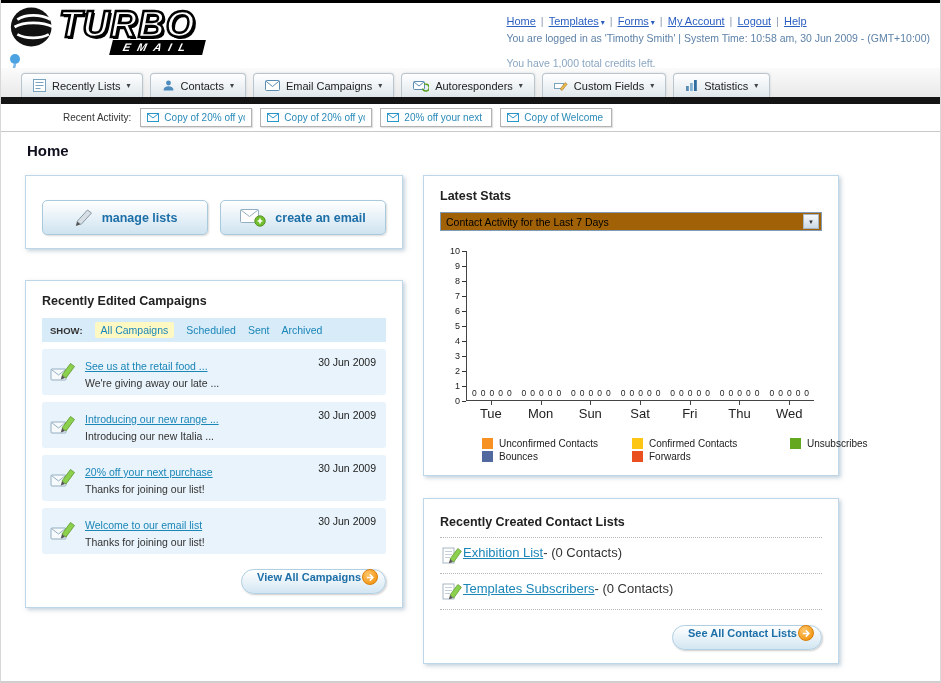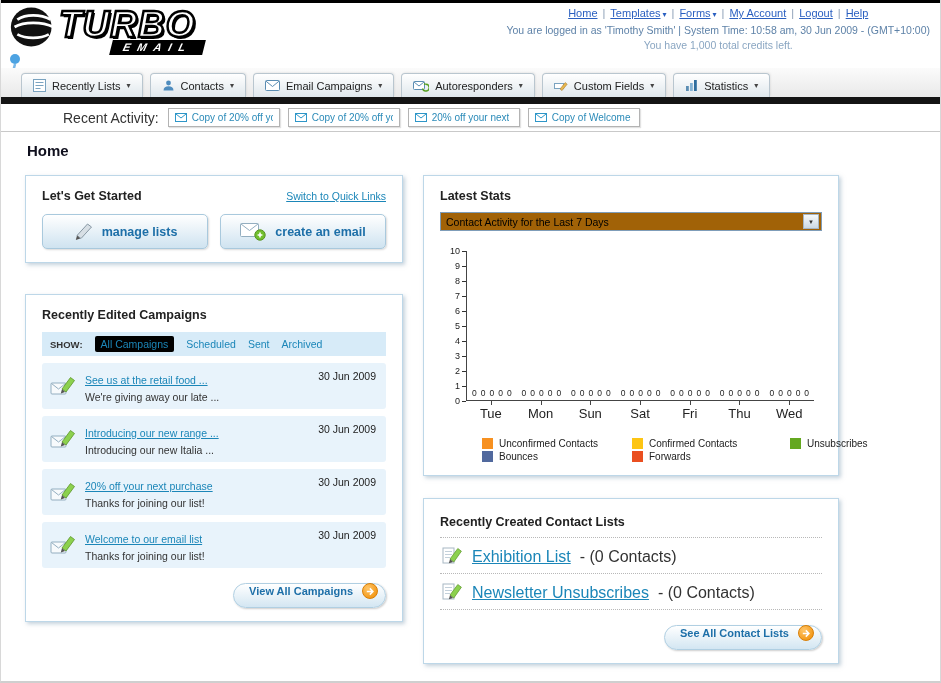--- a/index.html
+++ b/index.html
@@ -20,27 +20,27 @@
     font-size:37px; font-weight:bold; font-style:italic; letter-spacing:1px; line-height:40px;
     color:#fff; -webkit-text-stroke:2.5px #000; text-shadow:2px 2px 0 #000;
   }
   .logo-secondary-bar {
     background:#000; color:#fff; font-style:italic; font-weight:bold; letter-spacing:7px;
     font-size:11px; padding:1px 12px 2px 12px; transform:skewX(-14deg);
     width:fit-content; margin-left:52px; margin-top:-5px;
   }
   .logo-tail { position:absolute; left:0; top:48px; }
 
-  .header-right { position:absolute; top:4px; right:10px; text-align:center; }
+  .header-right { position:absolute; top:12px; right:10px; text-align:left; }
   .top-links { font-size:11px; color:#2a5fc0; }
   .top-links a { color:#2a5fc0; text-decoration:underline; }
   .top-links .tiny-caret { font-size:8px; color:#2a5fc0; margin-left:2px; }
   .top-links .sep { color:#8b9db5; margin:0 5px; text-decoration:none; }
   .login-info { font-size:10.5px; color:#5e82a8; margin-top:5px; }
-  .credits-info { font-size:10.5px; color:#8aa6c2; margin-top:3px; }
+  .credits-info { font-size:10.5px; color:#8aa6c2; margin-top:13px; }
 
   
   .main-nav {
     position:absolute; top:68px; left:0; width:100%; height:29px;
     background:linear-gradient(#fbfbfb,#e9e9e9);
     display:flex; align-items:flex-end; gap:7px; padding:0 0 0 20px;
   }
   .nav-tab {
     height:24px; display:flex; align-items:center; gap:6px; padding:0 11px;
     background:linear-gradient(#ffffff,#dfe7ec); border:1px solid #b9c6cf; border-bottom:none;
@@ -51,21 +51,21 @@
   .icon { display:inline-flex; align-items:center; }
 
   .black-strip { position:absolute; top:97px; left:0; width:100%; height:7px; background:#141414; }
 
   
   .activity-bar {
     position:absolute; top:104px; left:0; width:100%; height:28px;
     background:#fff; border-bottom:1px solid #c9c9c9;
     display:flex; align-items:center; gap:9px; padding-left:22px;
   }
-  .activity-label { font-size:14px; color:#333;padding-left:40px; }
+  .activity-label { font-size:10px; color:#333;padding-left:40px; }
   .activity-item {
     display:flex; align-items:center; gap:5px; border:1px solid #b3b3b3; background:#fff;
     height:19px; padding:0 6px; width:112px; overflow:hidden; white-space:nowrap;
     font-size:10px; color:#2a8ab8; box-shadow:1px 1px 1px #e2e2e2; cursor:pointer;
   }
   .activity-item .act-text { overflow:hidden; white-space:nowrap; }
 
   
   .main { position:absolute; top:132px; left:0; right:0; bottom:0; padding:6px 26px 0 24px; }
   .page-title { font-size:15px; font-weight:bold; color:#10101e; margin:4px 0 16px 2px; }
@@ -93,32 +93,32 @@
   .panel-gs { margin-bottom:31px; }
 
   
   .panel-title { font-size:12.5px; font-weight:bold; color:#222; }
   .camp-tabs {
     background:#d7ebf8; display:flex; align-items:center; gap:12px;
     margin-top:10px; padding:4px 8px; font-size:10.5px;
   }
   .show-label { font-size:9.5px; font-weight:bold; color:#333; }
   .camp-tab { color:#1b86b8; cursor:pointer; }
-  .camp-tab.selected { background:#000000; padding:2px 6px; border-radius:2px; }
+  .camp-tab.selected { background:#fef9c3; padding:2px 6px; border-radius:2px; }
   .camp-item {
     background:#e8f3fb; border-radius:3px; margin-top:7px; min-height:38px;
     padding:6px 10px 6px 8px; display:flex; gap:9px; position:relative;
   }
   .camp-texts { flex:1; padding-top:1px; }
   .camp-link { font-size:10.5px; color:#1b86b8; text-decoration:underline; }
   .camp-sub { font-size:10.5px; color:#333; margin-top:3px; }
   .camp-date { position:absolute; right:10px; top:7px; font-size:10.5px; color:#222; }
   .btn-row { text-align:right; margin-top:13px; }
   .pill-btn {
-    display:inline-flex; align-items:center; gap:9px; height:25px; padding:0 7px 8px 15px;
+    display:inline-flex; align-items:center; gap:1px; height:25px; padding:0 7px 8px 15px;
     background:linear-gradient(#ffffff,#d3e6f2); border:1px solid #b0cfe2; border-radius:13px;
     font-size:11px; font-weight:bold; color:#1d6fa8; cursor:pointer;
     box-shadow:1px 1px 2px rgba(0,0,0,0.2);
   }
   .arrow-circle {
     width:16px; height:16px; border-radius:50%;
     background:radial-gradient(circle at 35% 30%, #ffc568, #ef8b00);
     display:inline-flex; align-items:center; justify-content:center;
     border:1px solid #d97f06;
   }
@@ -146,21 +146,21 @@
   .x-labels { display:flex; margin-left:26px; padding-right:8px; }
   .x-label { flex:1; text-align:center; font-size:13px; color:#222; padding-top:5px; position:relative; }
   .x-label::before { content:''; position:absolute; top:0; left:50%; width:1px; height:4px; background:#444; }
   .legend { display:grid; grid-template-columns:150px 158px auto; row-gap:2px; margin-top:17px; padding-left:42px; }
   .legend-item { display:flex; align-items:center; gap:6px; font-size:10px; color:#222; }
   .legend-swatch { width:11px; height:11px; flex:none; }
 
   
   .panel-cl { min-height:148px; }
   .cl-title-row { border-bottom:1px dotted #b8b8b8; padding-bottom:7px; }
-  .cl-row { display:flex; align-items:flex-end; gap:9px; padding:7px 2px; border-bottom:1px dotted #b8b8b8; font-size:16px; }
+  .cl-row { display:flex; align-items:flex-start; padding:7px 2px; border-bottom:1px dotted #b8b8b8; font-size:13px; }
   .cl-link { color:#1b86b8; text-decoration:underline; }
   .cl-suffix { color:#333; }
 </style>
 </head>
 <body>
 
 <div class="top-edge"></div>
 <div class="corner-dot"></div>
 
 <div class="header">
@@ -299,24 +299,20 @@
 </div>
 
 <main class="main">
   <h1 class="page-title">Home</h1>
 
   <div class="columns">
 
     <div class="left-col">
 
       <section class="panel panel-gs">
-        <div class="gs-head">
-          <span class="gs-title">Let's Get Started</span>
-          <a class="quick-link">Switch to Quick Links</a>
-        </div>
         <div class="gs-buttons">
           <button class="big-btn">
             <span class="icon">
               <svg width="20" height="19" viewBox="0 0 20 19">
                   <path d="M4 13.5L14.5 2l4 3L8 16.5z" fill="#d7dfe5" stroke="#8898a4"></path>
                   <path d="M4 13.5L2.8 18l4.5-1.4z" fill="#555"></path>
                 </svg>
             </span>
             <span>manage lists</span>
           </button>
@@ -573,21 +569,21 @@
               <span class="icon">
                 <svg width="21" height="21" viewBox="0 0 21 21">
                   <rect x="1" y="3" width="11" height="15" fill="#fff" stroke="#a8b8c4"></rect>
                   <line x1="3" y1="6.5" x2="10" y2="6.5" stroke="#c3d0da"></line>
                   <line x1="3" y1="9.5" x2="10" y2="9.5" stroke="#c3d0da"></line>
                   <line x1="3" y1="12.5" x2="8" y2="12.5" stroke="#c3d0da"></line>
                   <path d="M8 14L15.8 3.5l3.6 2.7L11.8 17z" fill="#8cd14e" stroke="#5a9427" stroke-width="0.7"></path>
                   <path d="M8 14l-1.1 4.3 4.2-1.2z" fill="#555"></path>
                 </svg>
               </span>
-              <a class="cl-link">Newsletter Unsubscribes</a>
+              <a class="cl-link">Templates Subscribers</a>
               <span class="cl-suffix">- (0 Contacts)</span>
             </div>
           </div>
         <div class="btn-row">
           <button class="pill-btn">
             <span>See All Contact Lists</span>
             <span class="arrow-circle">
               <svg width="9" height="9" viewBox="0 0 9 9">
                   <path d="M0.8 4.5h5.4M3.8 1.4l3.1 3.1-3.1 3.1" fill="none" stroke="#fff" stroke-width="1.5"></path>
                 </svg>

